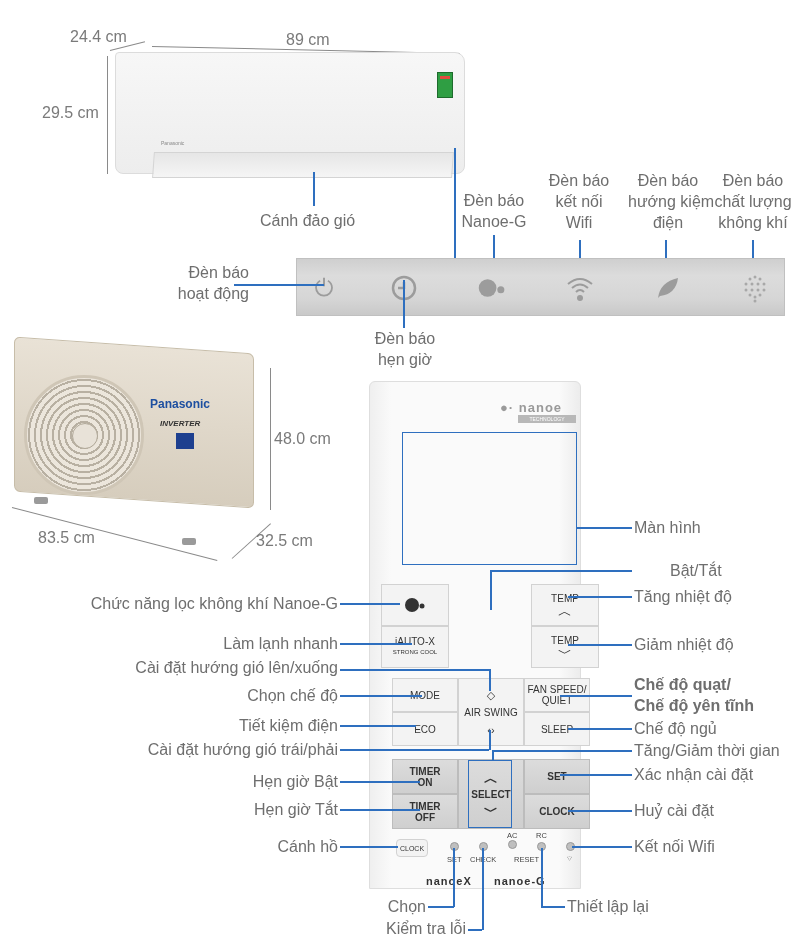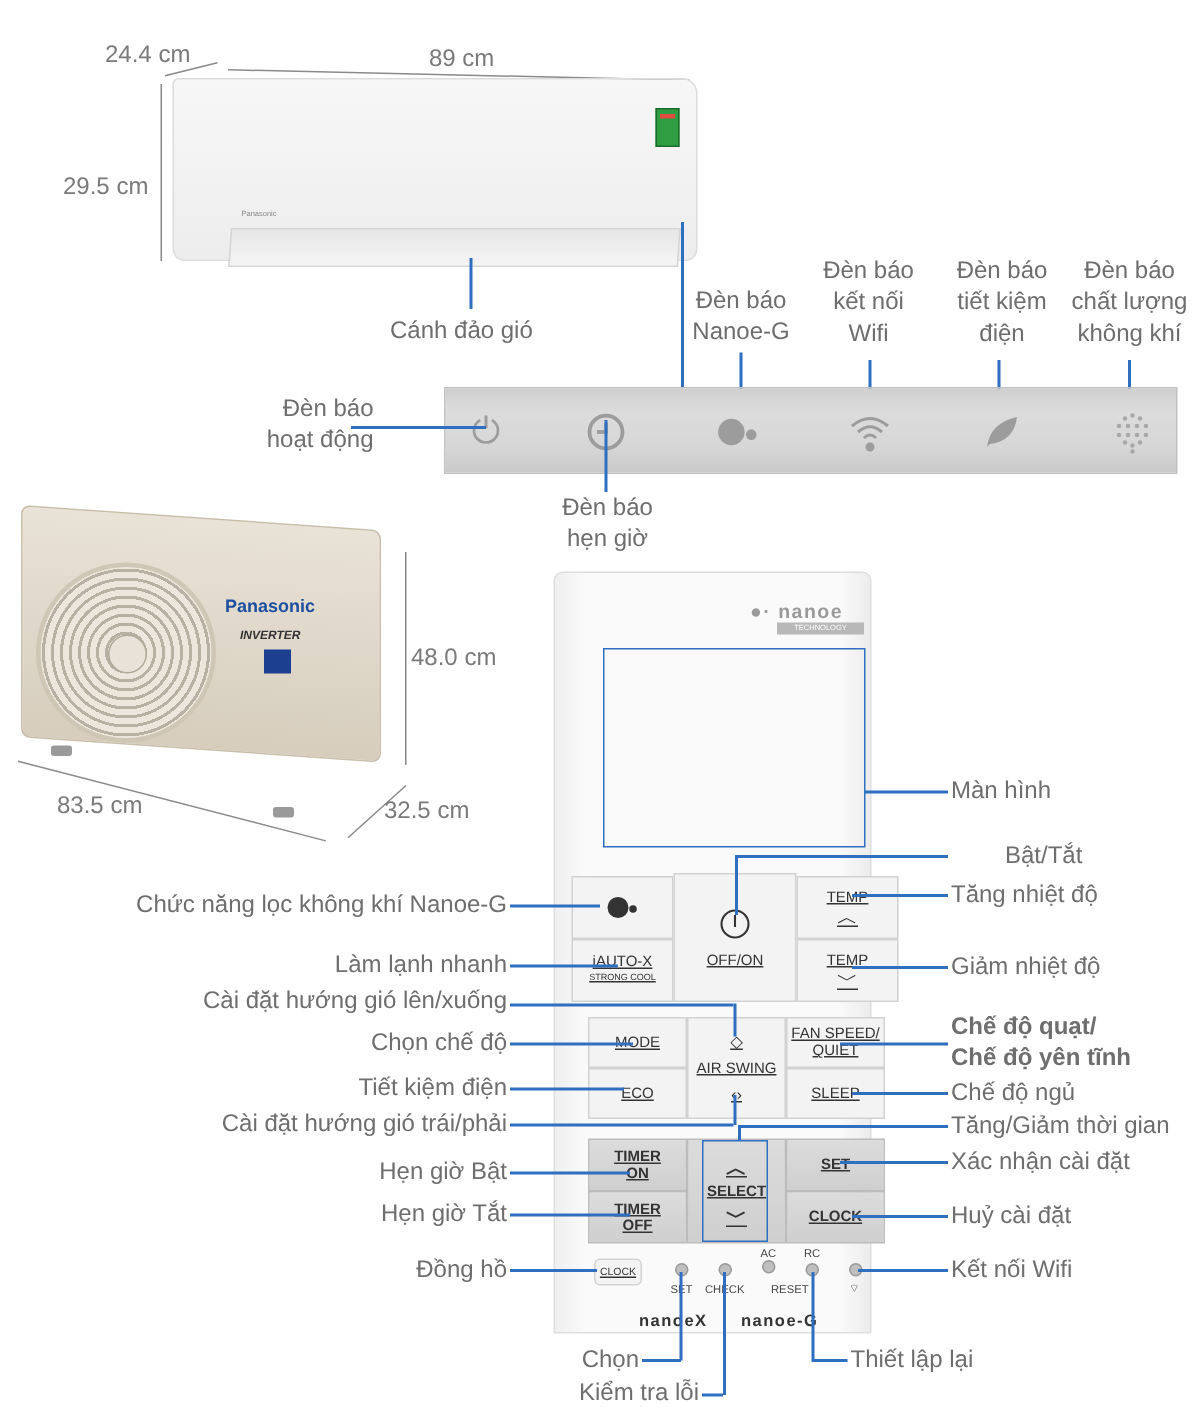--- a/index.html
+++ b/index.html
@@ -35,35 +35,35 @@
   .outdoor .badge { position:absolute; left:162px; top:88px; width:18px; height:16px; background:#1d3f8f; }
   .outdoor .foot { position:absolute; width:14px; height:7px; background:#9a9a9a; border-radius:2px; }
 
   
   .remote { left: 369px; top: 381px; width: 212px; height: 508px; background: linear-gradient(90deg,#efefef,#fafafa 10%,#fafafa 90%,#ececec); border:1px solid #dedede; border-radius: 6px 6px 0 0; }
   .nanoe-logo { position:absolute; left:130px; top:18px; font-size:13px; font-weight:bold; color:#9a9a9a; letter-spacing:1px; }
   .nanoe-tech { position:absolute; left:148px; top:33px; width:58px; height:8px; background:#b8b8b8; color:#fff; font-size:5px; text-align:center; line-height:8px; }
   .lcd { position:absolute; left:35px; top:53px; width:168px; height:128px; background: linear-gradient(#b9c3bf,#c8d0cc); border:2px solid #3a3a3a; }
   .lcd-frame { position:absolute; left:32px; top:50px; width:175px; height:133px; border:1.5px solid #2e6fbf; }
   .lcd .t { position:absolute; color:#222; font-weight:bold; }
-  .key { position:absolute; background:#f3f3f3; border:1px solid #d2d2d2; display:flex; flex-direction:column; align-items:center; justify-content:center; color:#333; font-size:10px; text-align:center; line-height:11px;text-decoration:underline; }
+  .key { position:absolute; background:#f3f3f3; border:1px solid #d2d2d2; display:flex; flex-direction:column; align-items:center; justify-content:center; color:#333; font-size:10px; text-align:center; line-height:11px; }
   .key.dark { background: linear-gradient(#dcdcdc,#cfcfcf); border-color:#bcbcbc; font-weight:bold; }
   .key .small { font-size:6px; }
   .key .sym { font-size:14px; line-height:14px; }
   .led { position:absolute; width:9px; height:9px; border-radius:50%; background:#bfbfbf; border:1px solid #999; }
   .tiny { position:absolute; font-size:7.5px; color:#444; }
   .foot-logo { position:absolute; top:493px; font-size:11px; font-weight:bold; color:#333; letter-spacing:1px; }
   .sel-frame { position:absolute; border:1.5px solid #2e6fbf; }
 </style>
 </head>
 <body>
 
 <div class="dim" style="left:70px;top:28px;">24.4 cm</div>
 <div class="dim" style="left:286px;top:31px;">89 cm</div>
-<div class="dim" style="left:42px;top:116px;">29.5 cm</div>
+<div class="dim" style="left:42px;top:104px;">29.5 cm</div>
 <div class="dl" style="left:152px;top:46px;width:308px;height:1px;transform:rotate(1.3deg);transform-origin:left;"></div>
 <div class="dl" style="left:110px;top:50px;width:36px;height:1px;transform:rotate(-14deg);transform-origin:left;"></div>
 <div class="dl" style="left:107px;top:56px;width:1px;height:118px;"></div>
 
 <div class="abs indoor">
   <div class="body"></div>
   <div class="flap"></div>
   <div class="brand">Panasonic</div>
   <div class="energy"></div>
 </div>
@@ -76,21 +76,21 @@
   <div>Đèn báo</div>
   <div>Nanoe-G</div>
 </div>
 <div class="lbl c" style="left:544px;top:170px;width:70px;">
   <div>Đèn báo</div>
   <div>kết nối</div>
   <div>Wifi</div>
 </div>
 <div class="lbl c" style="left:628px;top:170px;width:80px;">
   <div>Đèn báo</div>
-  <div>tiết kiệm</div>
+  <div>hướng kiệm</div>
   <div>điện</div>
 </div>
 <div class="lbl c" style="left:708px;top:170px;width:90px;">
   <div>Đèn báo</div>
   <div>chất lượng</div>
   <div>không khí</div>
 </div>
 <div class="ln" style="left:493px;top:235px;width:1.5px;height:44px;"></div>
 <div class="ln" style="left:579px;top:240px;width:1.5px;height:40px;"></div>
 <div class="ln" style="left:665px;top:240px;width:1.5px;height:42px;"></div>
@@ -180,27 +180,20 @@
 
   <div class="key" style="left:11px;top:202px;width:68px;height:42px;">
     <svg width="22" height="16" viewBox="0 0 22 16">
         <circle cx="8" cy="8" r="7" fill="#333"></circle>
         <circle cx="18" cy="9" r="2.5" fill="#333"></circle>
       </svg>
   </div>
   <div class="key" style="left:11px;top:244px;width:68px;height:42px;">
     <span style="font-size:10px;">iAUTO-X</span>
     <span class="small">STRONG COOL</span>
-  </div>
-  <div class="key" style="left:79px;top:200px;width:82px;height:86px;">
-    <svg width="22" height="22" viewBox="0 0 22 22">
-        <circle cx="11" cy="11" r="9" fill="none" stroke="#333" stroke-width="1.4"></circle>
-        <line x1="11" y1="5" x2="11" y2="13" stroke="#333" stroke-width="1.4"></line>
-      </svg>
-    <span style="margin-top:8px;">OFF/ON</span>
   </div>
   <div class="key" style="left:161px;top:202px;width:68px;height:42px;">
     <span>TEMP</span>
     <span class="sym">︿</span>
   </div>
   <div class="key" style="left:161px;top:244px;width:68px;height:42px;">
     <span>TEMP</span>
     <span class="sym">﹀</span>
   </div>
 
@@ -273,21 +266,21 @@
 <div class="ln" style="left:340px;top:695px;width:82px;height:1.5px;"></div>
 <div class="lbl r" style="left:20px;top:715px;width:318px;">Tiết kiệm điện</div>
 <div class="ln" style="left:340px;top:725px;width:76px;height:1.5px;"></div>
 <div class="lbl r" style="left:20px;top:739px;width:318px;">Cài đặt hướng gió trái/phải</div>
 <div class="ln" style="left:340px;top:749px;width:149px;height:1.5px;"></div>
 <div class="ln" style="left:489px;top:730px;width:1.5px;height:20px;"></div>
 <div class="lbl r" style="left:20px;top:771px;width:318px;">Hẹn giờ Bật</div>
 <div class="ln" style="left:340px;top:781px;width:80px;height:1.5px;"></div>
 <div class="lbl r" style="left:20px;top:799px;width:318px;">Hẹn giờ Tắt</div>
 <div class="ln" style="left:340px;top:809px;width:80px;height:1.5px;"></div>
-<div class="lbl r" style="left:20px;top:836px;width:318px;">Đồng hồ</div>
+<div class="lbl r" style="left:20px;top:836px;width:318px;">Cánh hồ</div>
 <div class="ln" style="left:340px;top:846px;width:58px;height:1.5px;"></div>
 
 <div class="ln" style="left:576px;top:527px;width:56px;height:1.5px;"></div>
 <div class="lbl" style="left:634px;top:517px;">Màn hình</div>
 <div class="ln" style="left:490px;top:570px;width:142px;height:1.5px;"></div>
 <div class="ln" style="left:490px;top:570px;width:1.5px;height:40px;"></div>
 <div class="lbl" style="left:670px;top:560px;">Bật/Tắt</div>
 <div class="ln" style="left:568px;top:596px;width:64px;height:1.5px;"></div>
 <div class="lbl" style="left:634px;top:586px;">Tăng nhiệt độ</div>
 <div class="ln" style="left:568px;top:644px;width:64px;height:1.5px;"></div>

